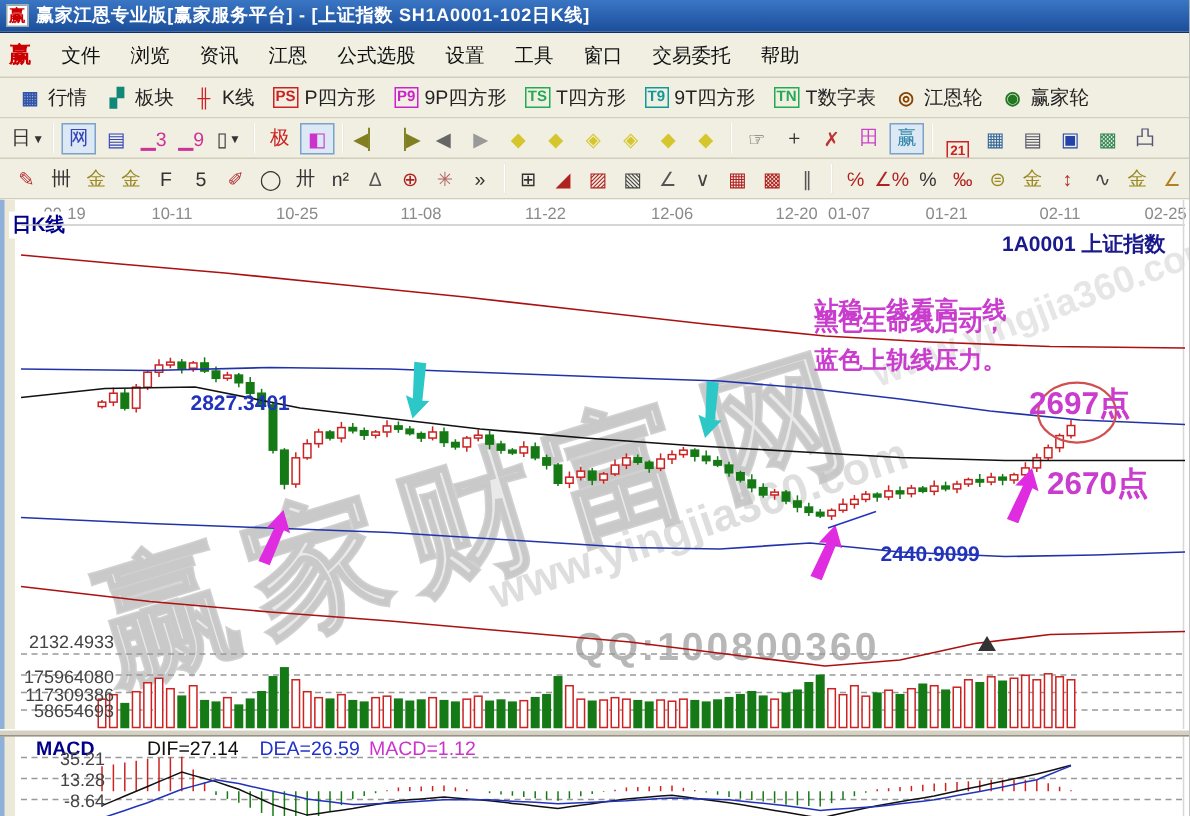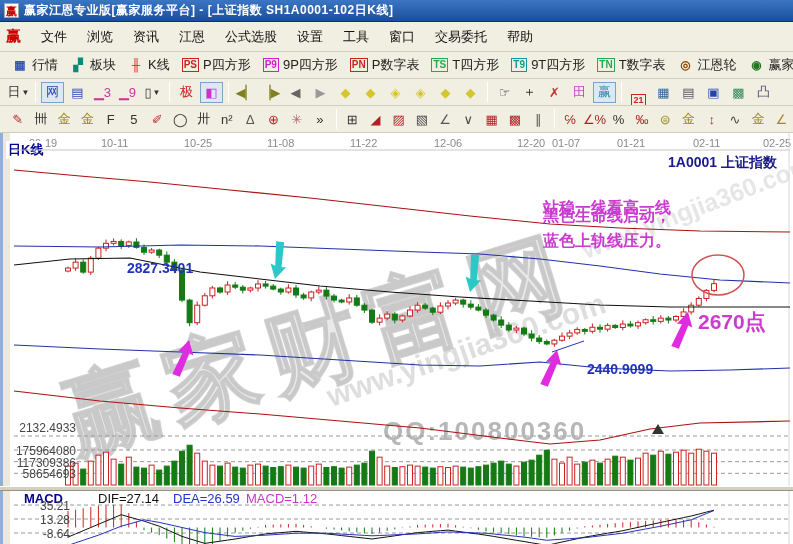--- a/index.html
+++ b/index.html
@@ -78,24 +78,20 @@
         <span class="t1icon" style="color: rgb(204, 34, 34);">╫</span>
         <span>K线</span>
       </button>
       <button class="t1btn">
         <span class="t1icon box" style="color: rgb(204, 34, 34);">PS</span>
         <span>P四方形</span>
       </button>
       <button class="t1btn">
         <span class="t1icon box" style="color: rgb(204, 34, 204);">P9</span>
         <span>9P四方形</span>
-      </button>
-      <button class="t1btn">
-        <span class="t1icon box" style="color: rgb(204, 34, 34);">PN</span>
-        <span>P数字表</span>
       </button>
       <button class="t1btn">
         <span class="t1icon box" style="color: rgb(34, 170, 85);">TS</span>
         <span>T四方形</span>
       </button>
       <button class="t1btn">
         <span class="t1icon box" style="color: rgb(17, 153, 153);">T9</span>
         <span>9T四方形</span>
       </button>
       <button class="t1btn">
@@ -726,15 +722,16 @@
     <div class="macd-lab" style="left:228px;color:#cc33cc;">MACD=1.12</div>
     <div class="lab ralign" style="left:12px;top:366px;width:58px;">35.21</div>
     <div class="lab ralign" style="left:12px;top:380px;width:58px;">13.28</div>
     <div class="lab ralign" style="left:12px;top:394px;width:58px;">-8.64</div>
 
     <div class="ann blue-num" style="left:127px;top:108px;margin-top:19px;">2827.3401</div>
     <div class="ann blue-num" style="left:587px;top:200px;margin-top:28px;">2440.9099</div>
     <div class="ann note" style="left:543px;top:45px;margin-top:17px;">站稳一线看高一线</div>
     <div class="ann note" style="left:543px;top:95px;">蓝色上轨线压力。</div>
     <div class="ann note" style="left:543px;top:70px;">黑色生命线启动，</div>
+    <div class="ann bignote" style="left:686px;top:122px;">2697点</div>
     <div class="ann bignote" style="left:698px;top:175px;">2670点</div>
   </div>
 </div>
 
 </body></html>

